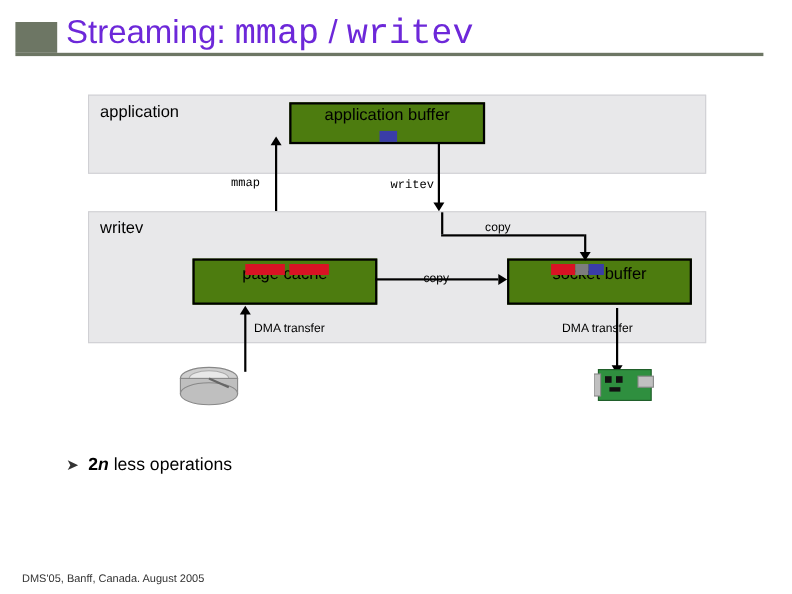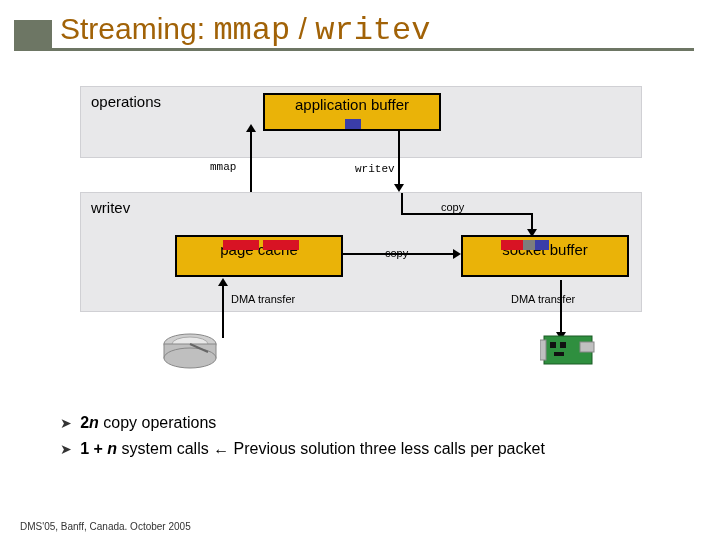--- a/index.html
+++ b/index.html
@@ -1,25 +1,25 @@
 <!DOCTYPE html>
 <html><head>
 <meta charset="utf-8">
 <style>
   html,body{margin:0;padding:0;width:720px;height:540px;font-family:Verdana,Arial,sans-serif;font-size:13px;color:#000;background:#fff}
   .slide{position:relative;width:720px;height:540px;overflow:hidden}
   .accent-block{position:absolute;left:14px;top:20px;width:38px;height:28px;background:#6d7664}
   .accent-underline{position:absolute;left:14px;top:48px;width:680px;height:3px;background:#6d7664}
-  .title{position:absolute;left:60px;top:12px;font-size:30px;font-family:Verdana,Arial,sans-serif;color:#a16207}
+  .title{position:absolute;left:60px;top:12px;font-size:30px;font-family:Verdana,Arial,sans-serif;color:#6d28d9}
   .title .code{font-family:"Courier New",monospace;font-size:32px}
   .layer{position:absolute;left:80px;width:560px;background:#e8e8ea;border:1px solid #d0d0d4}
   .layer.app{top:86px;height:70px}
   .layer.kernel{top:192px;height:118px}
   .layer-label{position:absolute;left:10px;top:6px;font-size:15px}
-  .box{position:absolute;background:#eab308;border:2px solid #000;text-align:center;font-size:15px}
+  .box{position:absolute;background:#4d7c0f;border:2px solid #000;text-align:center;font-size:15px}
   .box.appbuf{left:182px;top:6px;width:174px;height:34px;line-height:20px}
   .box.pagecache{left:94px;top:42px;width:164px;height:38px;line-height:25px}
   .box.socketbuf{left:380px;top:42px;width:164px;height:38px;line-height:25px}
   .chip{position:absolute;height:10px}
   .chip.r{background:#d81324}
   .chip.b{background:#3a3da8}
   .chip.g{background:#7d7d7d}
   .vline{position:absolute;width:2px;background:#000}
   .vhead-down{position:absolute;width:0;height:0;border-left:5px solid transparent;border-right:5px solid transparent;border-top:8px solid #000}
   .vhead-up{position:absolute;width:0;height:0;border-left:5px solid transparent;border-right:5px solid transparent;border-bottom:8px solid #000}
@@ -41,21 +41,21 @@
 <div class="slide">
 
   <div class="accent-block"></div>
   <div class="accent-underline"></div>
 
   <div class="title">
     <span>Streaming: </span><span class="code">mmap</span><span> / </span><span class="code">writev</span>
   </div>
 
   <div class="layer app">
-    <div class="layer-label">operations</div>
+    <div class="layer-label">application</div>
     <div class="box appbuf">
       <span>application buffer</span>
       <div class="chip b" style="left:80px;top:24px;width:16px"></div>
     </div>
   </div>
 
   <div class="small-label" style="left:210px;top:161px">mmap</div>
   <div class="small-label" style="left:355px;top:163px">writev</div>
 
   <div class="vline" style="left:250px;top:130px;height:102px"></div>
@@ -118,23 +118,19 @@
       <rect x="40" y="10" width="14" height="10" fill="#c0c0c0" stroke="#888"></rect>
       <rect x="10" y="10" width="6" height="6" fill="#111"></rect>
       <rect x="20" y="10" width="6" height="6" fill="#111"></rect>
       <rect x="14" y="20" width="10" height="4" fill="#111"></rect>
     </svg>
   </div>
 
   <div class="bullets">
     <div>
       <span class="b">➤</span>
-      <b><span>2</span><span class="nvar">n</span></b><span> copy operations</span>
-    </div>
-    <div>
-      <span class="b">➤</span>
-      <b><span>1 + </span><span class="nvar">n</span></b><span> system calls  ←  Previous solution three less calls per packet</span>
+      <b><span>2</span><span class="nvar">n</span></b><span> less operations</span>
     </div>
   </div>
 
-  <div class="footer-left">DMS'05, Banff, Canada. October 2005</div>
+  <div class="footer-left">DMS'05, Banff, Canada. August 2005</div>
 
 </div>
 
 </body></html>

